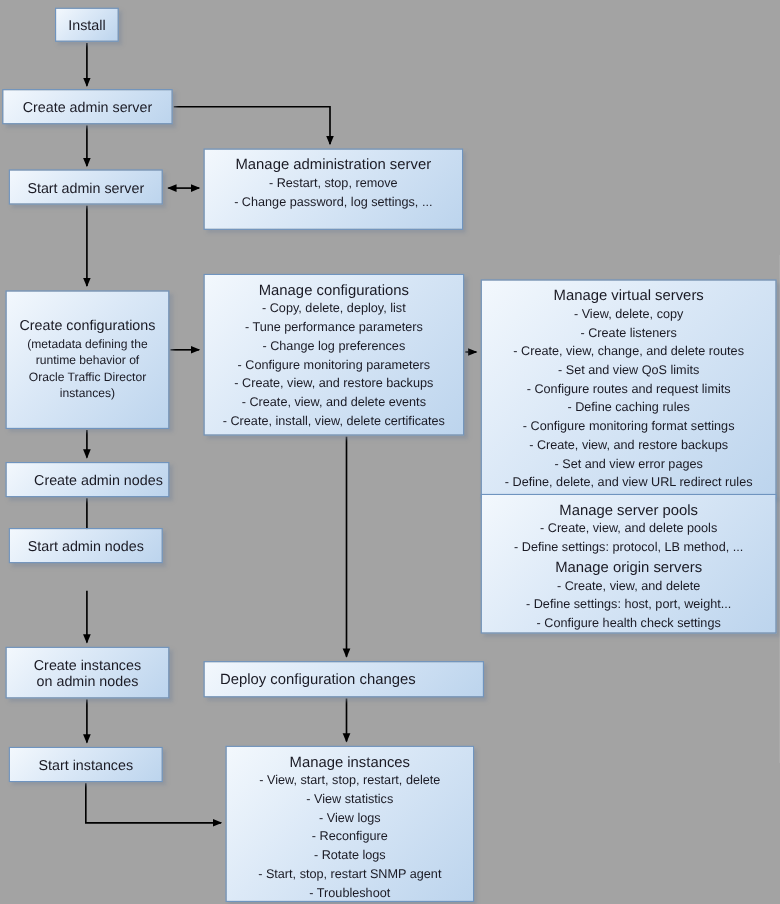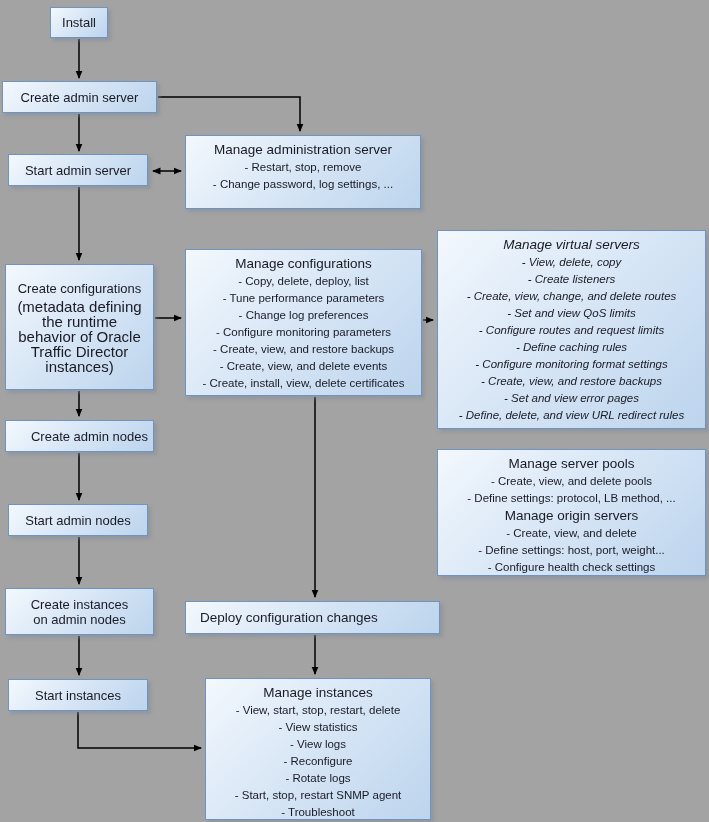--- a/index.html
+++ b/index.html
@@ -21,21 +21,21 @@
     box-shadow:3px 3px 3px rgba(130,140,155,0.5);
     text-align:center;
   }
   .small{display:flex;align-items:center;justify-content:center;text-align:center;font-size:13px;line-height:15px;}
   .small .lbl{display:inline-block;}
   .panel{padding:5px 8px 0 8px;}
   .panel .title{font-size:13.5px;line-height:18px;white-space:nowrap;}
   .panel .item{font-size:11.5px;line-height:17px;white-space:nowrap;}
   .single-line{display:flex;align-items:center;font-size:13.5px;padding-left:14px;}
   .cfg-title{font-size:13px;line-height:16px;}
-  .cfg-note{font-size:15px;line-height:15px;margin-top:2px;}
+  .cfg-note{font-size:11px;line-height:15px;margin-top:2px;}
   .cfg-inner{width:127px;text-align:center;}
   .narrow{max-width:102px;}
 </style>
 </head>
 <body>
 
 <div class="canvas">
 
   <svg class="arrows" viewBox="0 0 709 822" xmlns="http://www.w3.org/2000/svg">
     <defs>
@@ -75,21 +75,21 @@
     <div class="cfg-inner">
       <div class="cfg-title">Create configurations</div>
       <div class="cfg-note">(metadata defining the runtime behavior of Oracle Traffic Director instances)</div>
     </div>
   </div>
 
   <div class="node small" style="left:5px;top:420px;width:149px;height:32px;padding-left:20px;">
     <span class="lbl">Create admin nodes</span>
   </div>
 
-  <div class="node small" style="left:8px;top:504px;width:140px;height:32px;">
+  <div class="node small" style="left:8px;top:480px;width:140px;height:32px;">
     <span class="lbl">Start admin nodes</span>
   </div>
 
   <div class="node small" style="left:5px;top:588px;width:149px;height:47px;">
     <span class="lbl narrow">Create instances on admin nodes</span>
   </div>
 
   <div class="node small" style="left:8px;top:679px;width:140px;height:32px;">
     <span class="lbl">Start instances</span>
   </div>
@@ -104,21 +104,21 @@
     <div class="title">Manage configurations</div>
     <div class="item">- Copy, delete, deploy, list</div>
     <div class="item">- Tune performance parameters</div>
     <div class="item">- Change log preferences</div>
     <div class="item">- Configure monitoring parameters</div>
     <div class="item">- Create, view, and restore backups</div>
     <div class="item">- Create, view, and delete events</div>
     <div class="item">- Create, install, view, delete certificates</div>
   </div>
 
-  <div class="node panel" style="left:437px;top:230px;width:269px;height:199px;font-style:italic;">
+  <div class="node panel" style="left:437px;top:254px;width:269px;height:199px;">
     <div class="title">Manage virtual servers</div>
     <div class="item">- View, delete, copy</div>
     <div class="item">- Create listeners</div>
     <div class="item">- Create, view, change, and delete routes</div>
     <div class="item">- Set and view QoS limits</div>
     <div class="item">- Configure routes and request limits</div>
     <div class="item">- Define caching rules</div>
     <div class="item">- Configure monitoring format settings</div>
     <div class="item">- Create, view, and restore backups</div>
     <div class="item">- Set and view error pages</div>

